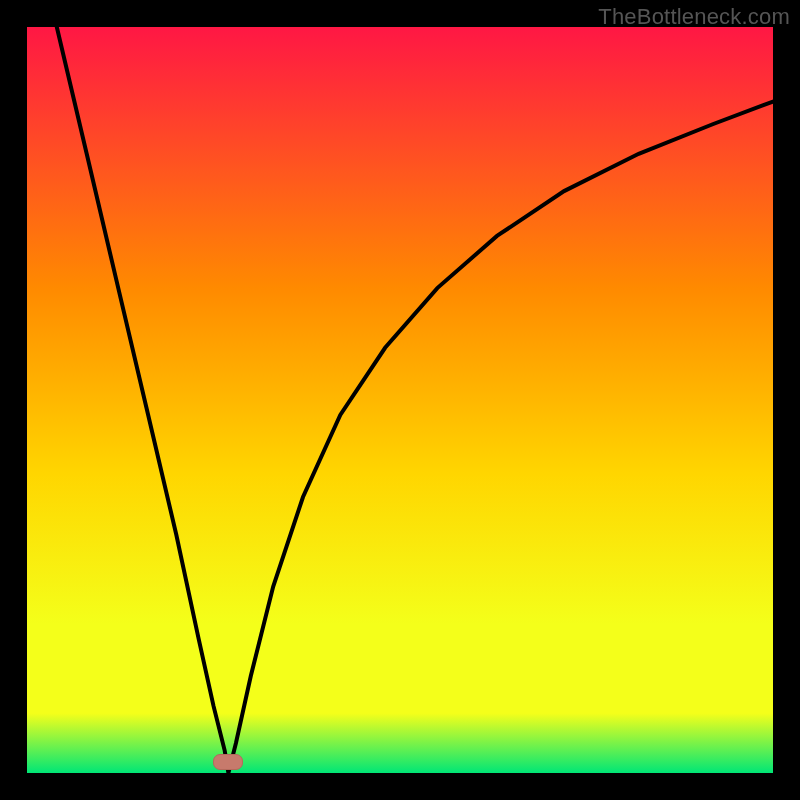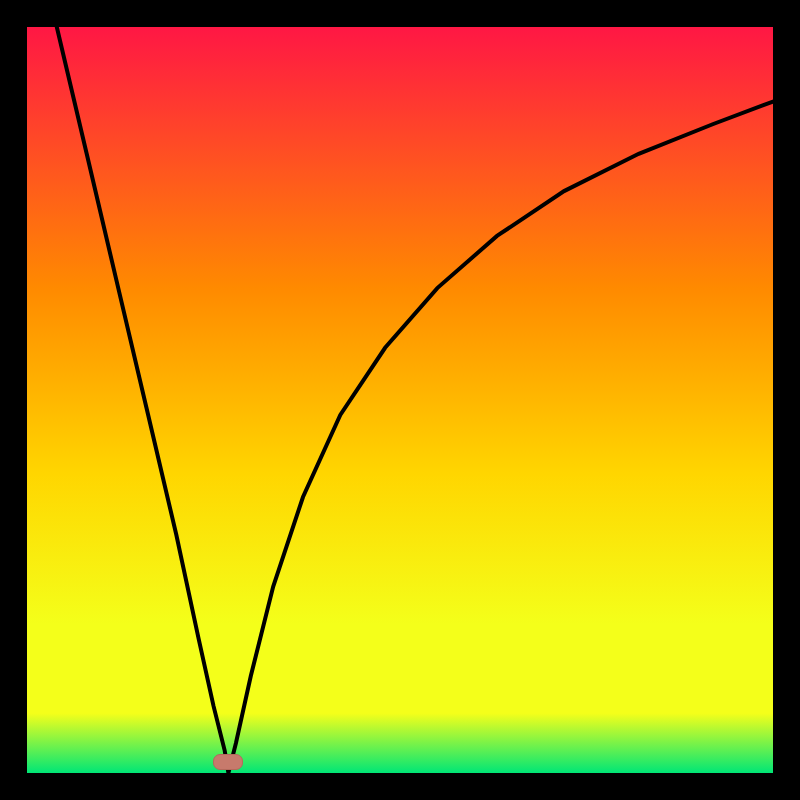--- a/index.html
+++ b/index.html
@@ -45,20 +45,21 @@
     width: 28px;
     height: 14px;
     border-radius: 7px;
     transform: translate(-50%, -50%);
   }
 </style>
 </head>
 <body>
 
 <div class="frame">
+  <div class="watermark">TheBottleneck.com</div>
 
   <div class="plot-area">
     <svg id="plot-svg" viewBox="0 0 746 746" preserveAspectRatio="none">
       <defs>
         <linearGradient id="bg-grad" x1="0" y1="0" x2="0" y2="1">
           <stop id="g0" offset="0%" stop-color="#ff1744"></stop>
           <stop id="g1" offset="35%" stop-color="#ff8a00"></stop>
           <stop id="g2" offset="60%" stop-color="#ffd600"></stop>
           <stop id="g3" offset="80%" stop-color="#f4ff1a"></stop>
           <stop id="g3b" offset="92%" stop-color="#f4ff1a"></stop>

